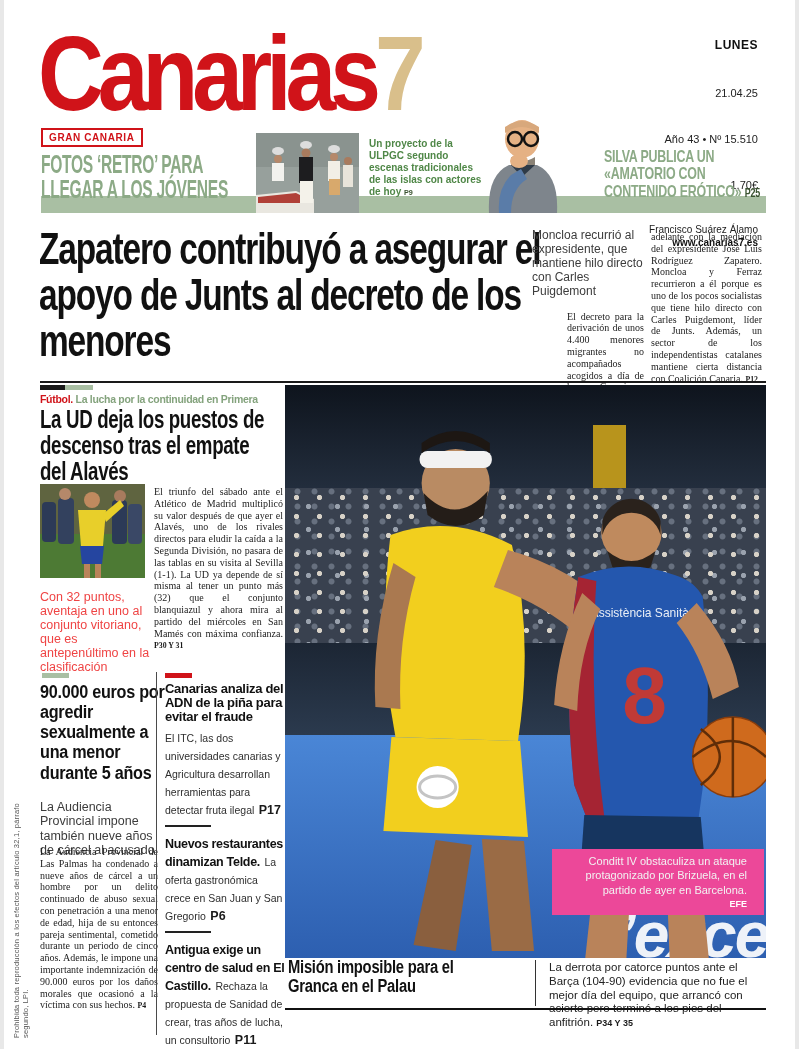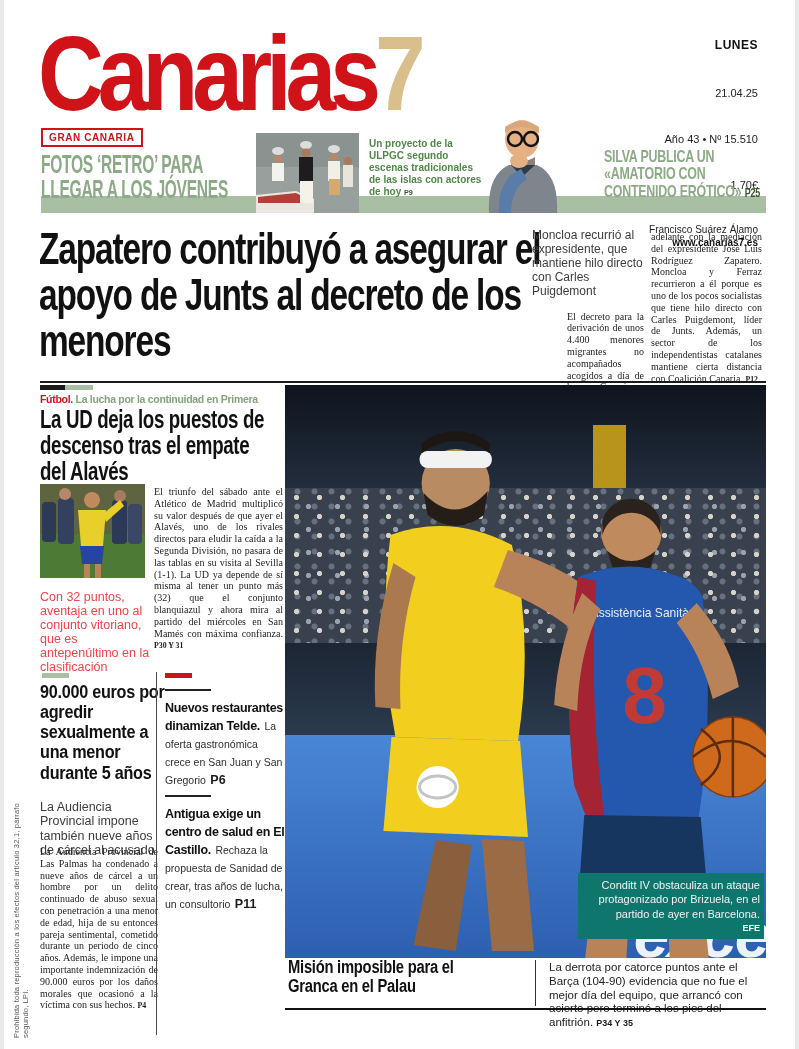--- a/index.html
+++ b/index.html
@@ -79,22 +79,22 @@
     background-image:radial-gradient(circle,#d8d2c8 2.2px,transparent 3px),
                      radial-gradient(circle,#9aa2ae 2.2px,transparent 3px),
                      radial-gradient(circle,#67707f 2.6px,transparent 3.4px);
     background-size:23px 19px,29px 23px,17px 15px;background-position:0 0,9px 7px,4px 11px;
     filter:blur(.7px);}
   .bb-mid{top:45%;height:16%;background:linear-gradient(#1c2634,#2b3a4e);}
   .bb-board{top:61%;height:39%;background:linear-gradient(#4a86d6,#2d5fb0);}
   .bb-ad{position:absolute;right:-18px;bottom:-14px;font-size:64px;font-weight:bold;font-style:italic;
          color:#ffffff;opacity:.92;letter-spacing:-2px;white-space:nowrap;}
   .bb-svg{position:absolute;inset:0;width:100%;height:100%;}
-  .bb-caption{position:absolute;right:2px;top:488px;width:178px;background:#0f766e;color:#f2f2f2;
-              font-size:11px;line-height:1.3;padding:5px 4px 4px;text-align:right;}
+  .bb-caption{position:absolute;right:2px;top:464px;width:178px;background:#ec4899;color:#f2f2f2;
+              font-size:11px;line-height:1.3;padding:5px 17px 4px;text-align:right;}
   .bb-credit{display:block;font-weight:bold;font-size:9px;margin-top:2px;color:#fff;}
 
   
   .bk-hl{left:284px;top:958px;width:222px;font-weight:bold;font-size:18px;line-height:1.05;
          letter-spacing:-.3px;color:#111;transform:scaleX(.82);transform-origin:0 0;}
   .bk-div{left:531px;top:960px;width:1px;height:46px;background:#333;}
   .bk-body{left:545px;top:961px;width:218px;font-size:11.5px;line-height:1.2;color:#222;}
   .rule-bottom{left:281px;top:1008px;width:481px;height:2px;background:#111;}
 
   
@@ -229,20 +229,25 @@
   <div class="abs court-body serif">
     <span>La Audiencia Provincial de Las Palmas ha condenado a nueve años de cárcel a un hombre por un delito continuado de abuso sexual con penetración a una menor de edad, hija de su entonces pareja sentimental, cometido durante un periodo de cinco años. Además, le impone una importante indemnización de 90.000 euros por los daños morales que ocasionó a la víctima con sus hechos.</span>
     <span class="pref">P4</span>
   </div>
 
   <div class="abs vrule"></div>
 
   <div class="abs briefs-bar"></div>
   <div class="abs briefs">
 
+    <div class="brief">
+      <span class="brief-title brief-title-block">Canarias analiza del ADN de la piña para evitar el fraude</span>
+      <span class="brief-body">El ITC, las dos universidades canarias y Agricultura desarrollan herramientas para detectar fruta ilegal</span>
+      <span class="pref">P17</span>
+    </div>
     <div class="brief-div"></div>
 
     <div class="brief">
       <span class="brief-title">Nuevos restaurantes dinamizan Telde.</span>
       <span class="brief-body">La oferta gastronómica crece en San Juan y San Gregorio</span>
       <span class="pref">P6</span>
     </div>
     <div class="brief-div"></div>
 
     <div class="brief">

